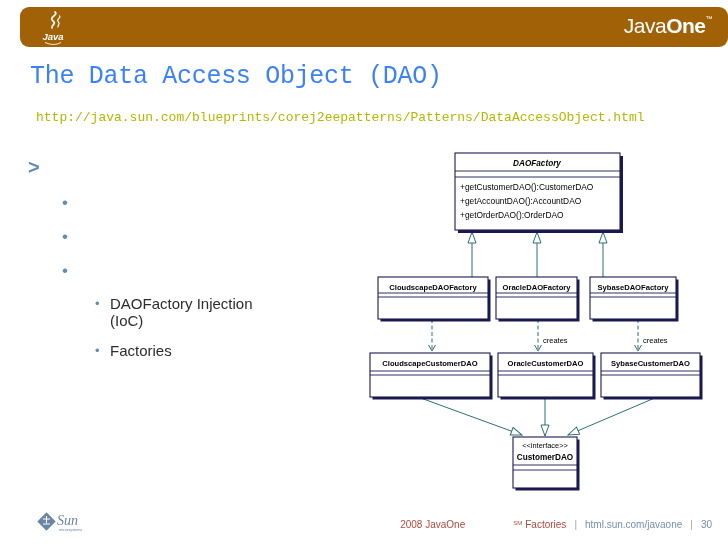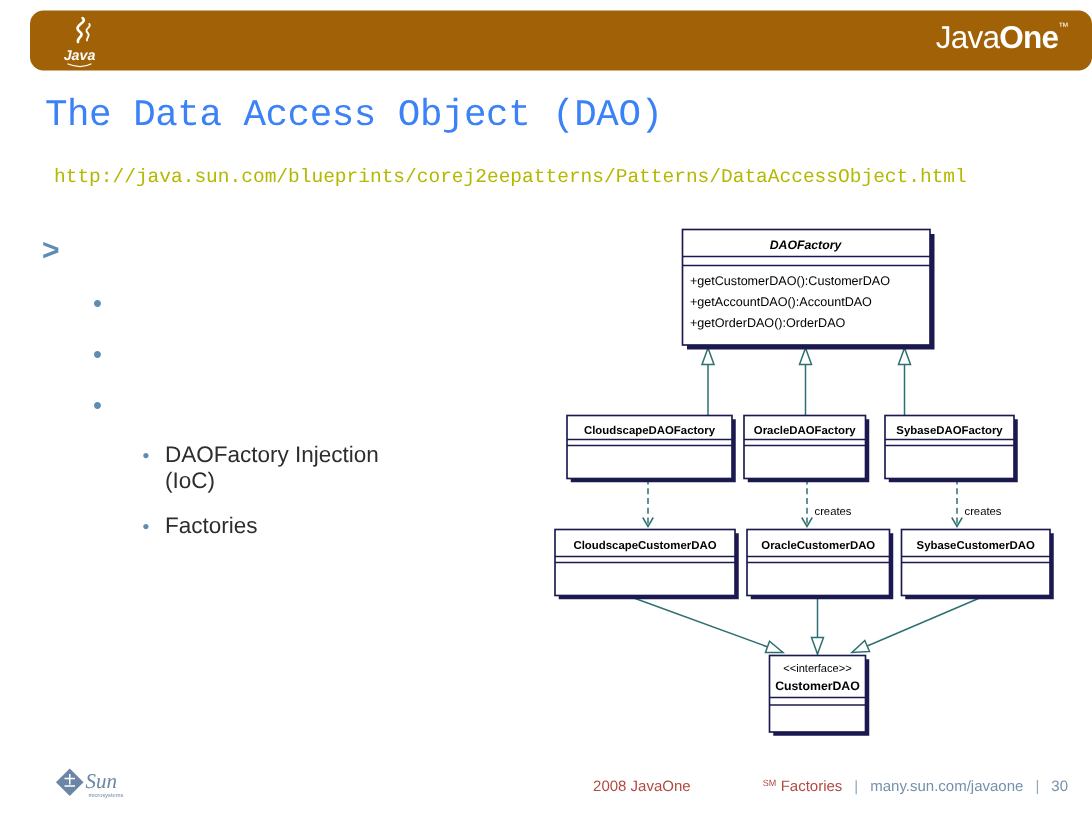--- a/index.html
+++ b/index.html
@@ -199,15 +199,15 @@
     </g>
   </svg>
 
   <svg class="sun-logo" width="68" height="30" viewBox="0 0 68 30">
     <rect x="4" y="5" width="13" height="13" transform="rotate(45 10.5 11.5)" fill="#6B86A4"></rect>
     <path d="M7,9 l7,0 M10.5,6 l0,7 M7,14 l7,0" stroke="#fff" stroke-width="1"></path>
     <text x="21" y="15" font-size="14" font-style="italic" font-family="Liberation Serif, serif" fill="#6B86A4">Sun</text>
     <text x="23" y="21" font-size="3.8" fill="#6B86A4">microsystems</text>
   </svg>
 
-  <div class="footer-text"><span class="red">2008 JavaOne</span><sup class="red">SM</sup><span class="red gap">Factories</span><span class="sep">|</span><span>many.sun.com/javaone</span><span class="sep">|</span><span>30</span></div>
+  <div class="footer-text"><span class="red">2008 JavaOne</span><sup class="red">SM</sup><span class="red gap">Factories</span><span class="sep">|</span><span>html.sun.com/javaone</span><span class="sep">|</span><span>30</span></div>
 
 </div>
 
 </body></html>

